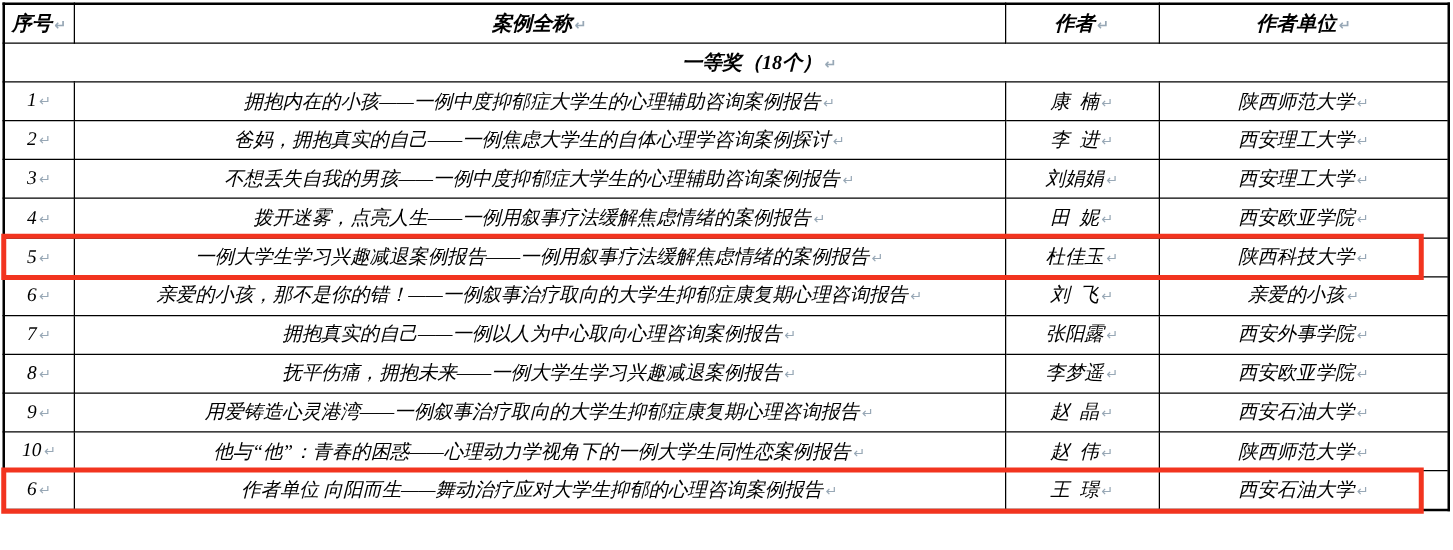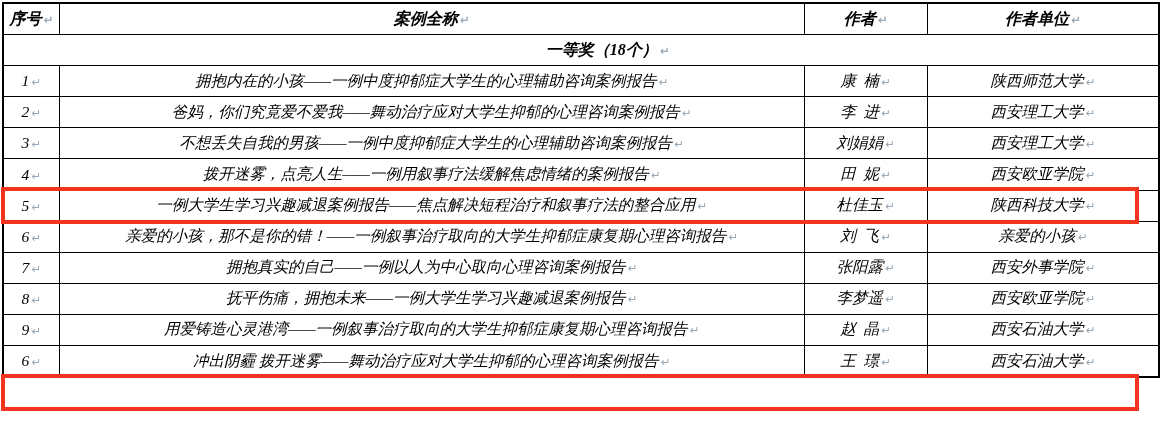--- a/index.html
+++ b/index.html
@@ -66,39 +66,39 @@
       <td colspan="4"><span class="cell-txt">一等奖（18个）</span><span class="pm">↵</span></td>
     </tr>
   <tr>
         <td><span class="cell-txt">1</span><span class="pm">↵</span></td>
         <td><span class="cell-txt">拥抱内在的小孩——一例中度抑郁症大学生的心理辅助咨询案例报告</span><span class="pm">↵</span></td>
         <td><span class="cell-txt">康  楠</span><span class="pm">↵</span></td>
         <td><span class="cell-txt">陕西师范大学</span><span class="pm">↵</span></td>
       </tr>
       <tr>
         <td><span class="cell-txt">2</span><span class="pm">↵</span></td>
-        <td><span class="cell-txt">爸妈，你们究竟爱不爱我——舞动治疗应对大学生抑郁的心理咨询案例报告</span><span class="pm">↵</span></td>
+        <td><span class="cell-txt">爸妈，拥抱真实的自己——一例焦虑大学生的自体心理学咨询案例探讨</span><span class="pm">↵</span></td>
         <td><span class="cell-txt">李  进</span><span class="pm">↵</span></td>
         <td><span class="cell-txt">西安理工大学</span><span class="pm">↵</span></td>
       </tr>
       <tr>
         <td><span class="cell-txt">3</span><span class="pm">↵</span></td>
         <td><span class="cell-txt">不想丢失自我的男孩——一例中度抑郁症大学生的心理辅助咨询案例报告</span><span class="pm">↵</span></td>
         <td><span class="cell-txt">刘娟娟</span><span class="pm">↵</span></td>
         <td><span class="cell-txt">西安理工大学</span><span class="pm">↵</span></td>
       </tr>
       <tr>
         <td><span class="cell-txt">4</span><span class="pm">↵</span></td>
         <td><span class="cell-txt">拨开迷雾，点亮人生——一例用叙事疗法缓解焦虑情绪的案例报告</span><span class="pm">↵</span></td>
         <td><span class="cell-txt">田  妮</span><span class="pm">↵</span></td>
         <td><span class="cell-txt">西安欧亚学院</span><span class="pm">↵</span></td>
       </tr>
       <tr>
         <td><span class="cell-txt">5</span><span class="pm">↵</span></td>
-        <td><span class="cell-txt">一例大学生学习兴趣减退案例报告——焦点解决短程治疗和叙事疗法的整合应用</span><span class="pm">↵</span></td>
+        <td><span class="cell-txt">一例大学生学习兴趣减退案例报告——一例用叙事疗法缓解焦虑情绪的案例报告</span><span class="pm">↵</span></td>
         <td><span class="cell-txt">杜佳玉</span><span class="pm">↵</span></td>
         <td><span class="cell-txt">陕西科技大学</span><span class="pm">↵</span></td>
       </tr>
       <tr>
         <td><span class="cell-txt">6</span><span class="pm">↵</span></td>
         <td><span class="cell-txt">亲爱的小孩，那不是你的错！——一例叙事治疗取向的大学生抑郁症康复期心理咨询报告</span><span class="pm">↵</span></td>
         <td><span class="cell-txt">刘  飞</span><span class="pm">↵</span></td>
         <td><span class="cell-txt">亲爱的小孩</span><span class="pm">↵</span></td>
       </tr>
       <tr>
@@ -113,22 +113,28 @@
         <td><span class="cell-txt">李梦遥</span><span class="pm">↵</span></td>
         <td><span class="cell-txt">西安欧亚学院</span><span class="pm">↵</span></td>
       </tr>
       <tr>
         <td><span class="cell-txt">9</span><span class="pm">↵</span></td>
         <td><span class="cell-txt">用爱铸造心灵港湾——一例叙事治疗取向的大学生抑郁症康复期心理咨询报告</span><span class="pm">↵</span></td>
         <td><span class="cell-txt">赵  晶</span><span class="pm">↵</span></td>
         <td><span class="cell-txt">西安石油大学</span><span class="pm">↵</span></td>
       </tr>
       <tr>
+        <td><span class="cell-txt">10</span><span class="pm">↵</span></td>
+        <td><span class="cell-txt">他与“他”：青春的困惑——心理动力学视角下的一例大学生同性恋案例报告</span><span class="pm">↵</span></td>
+        <td><span class="cell-txt">赵  伟</span><span class="pm">↵</span></td>
+        <td><span class="cell-txt">陕西师范大学</span><span class="pm">↵</span></td>
+      </tr>
+      <tr>
         <td><span class="cell-txt">6</span><span class="pm">↵</span></td>
-        <td><span class="cell-txt">冲出阴霾 拨开迷雾——舞动治疗应对大学生抑郁的心理咨询案例报告</span><span class="pm">↵</span></td>
+        <td><span class="cell-txt">作者单位 向阳而生——舞动治疗应对大学生抑郁的心理咨询案例报告</span><span class="pm">↵</span></td>
         <td><span class="cell-txt">王  璟</span><span class="pm">↵</span></td>
         <td><span class="cell-txt">西安石油大学</span><span class="pm">↵</span></td>
       </tr>
     </tbody>
 </table>
 
 <div class="redbox" style="border-color: rgb(242, 52, 31); top: 187.062px; height: 37.0938px;"></div>
 <div class="redbox" style="border-color: rgb(242, 52, 31); top: 373.625px; height: 37.0938px;"></div>
 
 </body></html>

